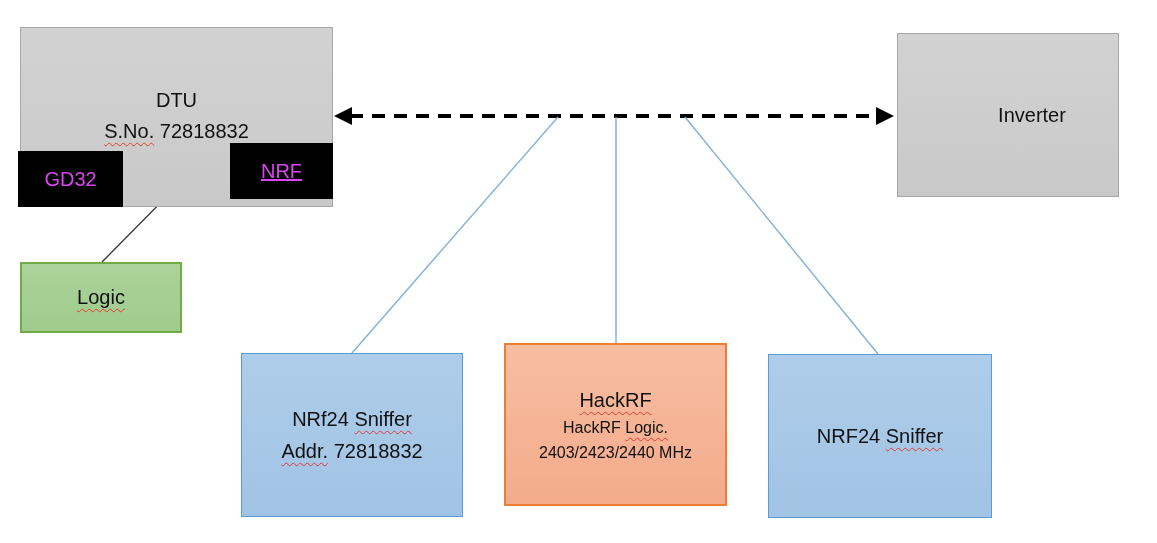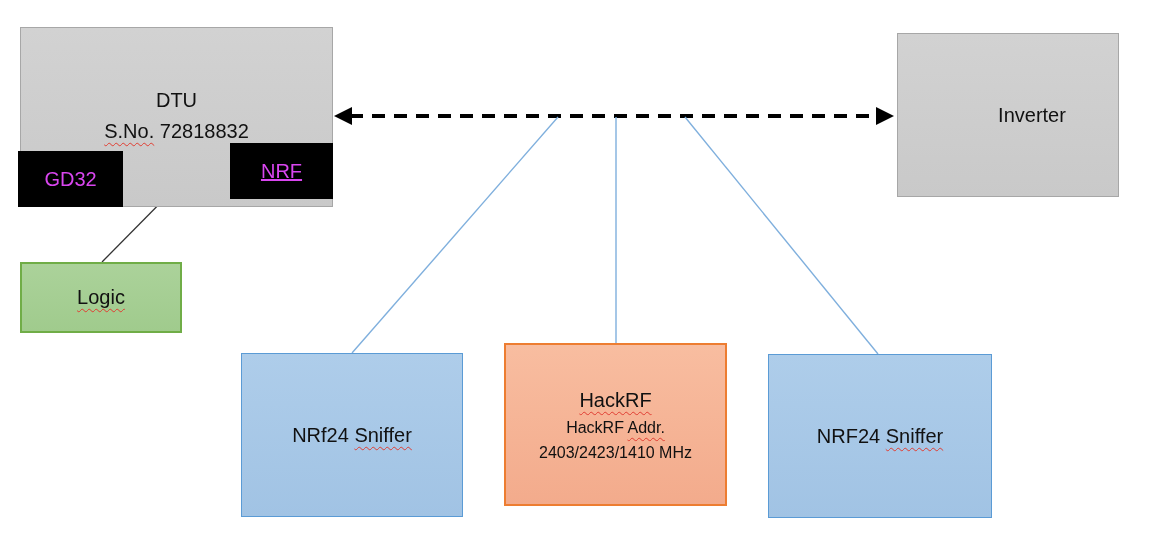--- a/index.html
+++ b/index.html
@@ -113,31 +113,35 @@
 
   <div class="box gray inverter">
     <div>Inverter</div>
   </div>
 
   <div class="box bluebox sniffer-left">
     <div>
       <span>NRf24</span>
       <span class="sq">Sniffer</span>
     </div>
+    <div>
+      <span class="sq">Addr.</span>
+      <span>72818832</span>
+    </div>
   </div>
 
   <div class="box hackrf">
     <div>
       <span class="sq">HackRF</span>
     </div>
     <div class="sub">
       <span>HackRF</span>
-      <span class="sq">Addr.</span>
+      <span class="sq">Logic.</span>
     </div>
-    <div class="sub">2403/2423/1410 MHz</div>
+    <div class="sub">2403/2423/2440 MHz</div>
   </div>
 
   <div class="box bluebox sniffer-right">
     <div>
       <span>NRF24</span>
       <span class="sq">Sniffer</span>
     </div>
   </div>
 
 </div>

